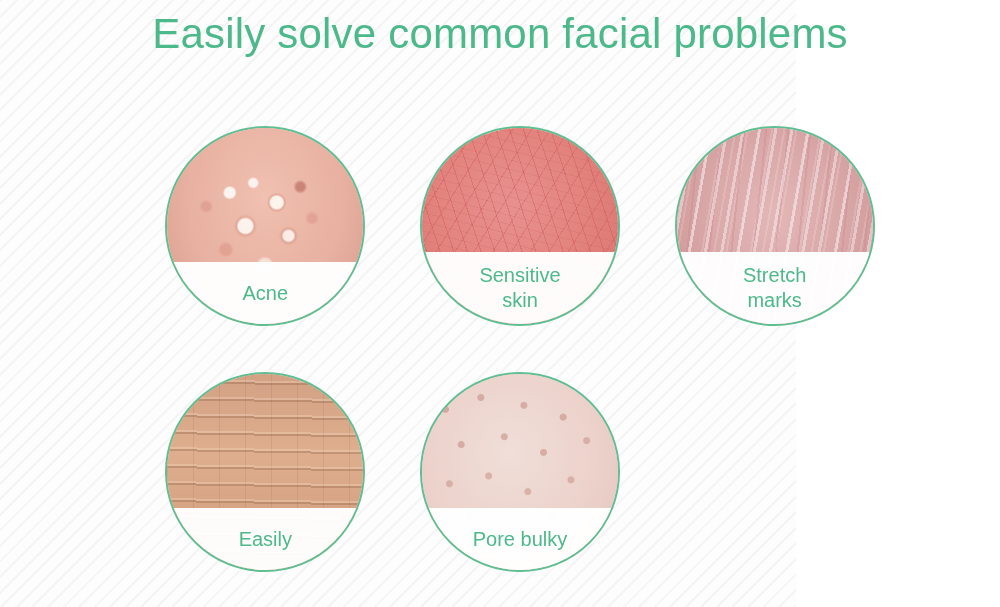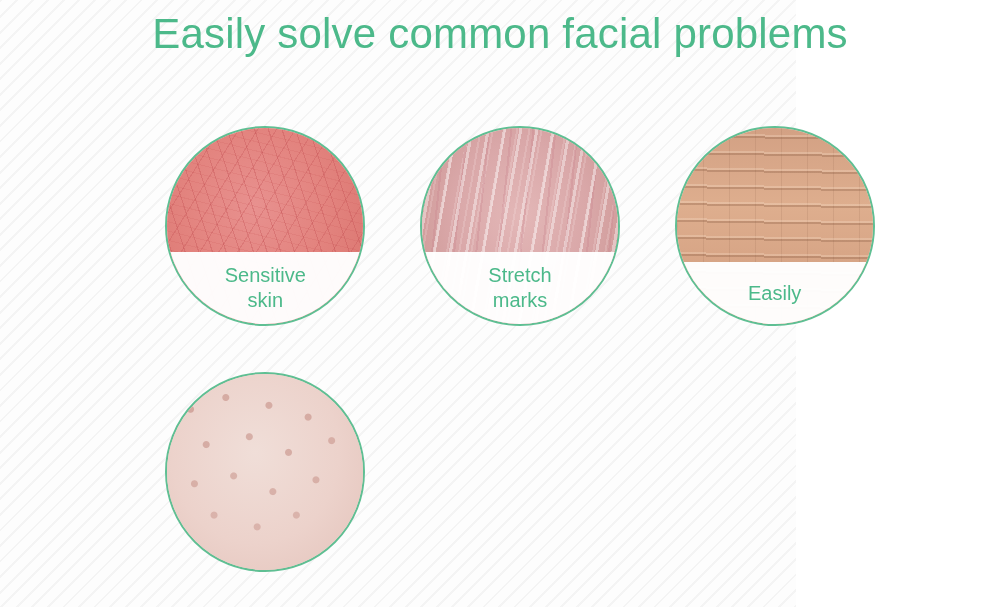--- a/index.html
+++ b/index.html
@@ -168,20 +168,28 @@
 </style>
 </head>
 <body>
 
 <div class="page">
 
   <div class="title">Easily solve common facial problems</div>
 
   <div class="grid">
 
+    <div class="cell">
+      <div class="bubble">
+        <div class="photo tex-acne"></div>
+        <div class="label-strip">
+          <span class="label-text">Acne</span>
+        </div>
+      </div>
+    </div>
 
     <div class="cell">
       <div class="bubble">
         <div class="photo tex-sensitive"></div>
         <div class="label-strip tall">
           <span class="label-text">Sensitive
 skin</span>
         </div>
       </div>
     </div>
@@ -201,18 +209,21 @@
         <div class="photo tex-wrinkle"></div>
         <div class="label-strip">
           <span class="label-text">Easily</span>
         </div>
       </div>
     </div>
 
     <div class="cell">
       <div class="bubble">
         <div class="photo tex-pore"></div>
+        <div class="label-strip">
+          <span class="label-text">Pore bulky</span>
+        </div>
       </div>
     </div>
 
 
   </div>
 </div>
 
 </body></html>

